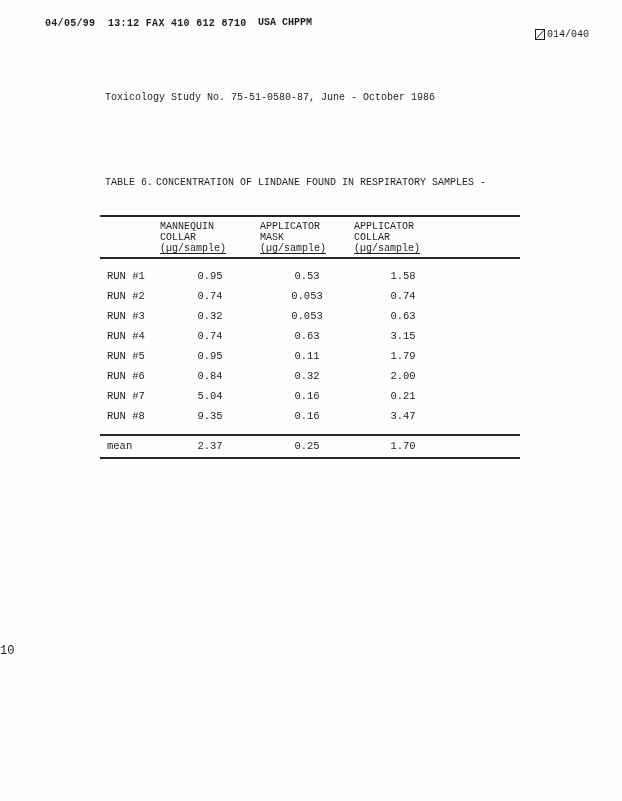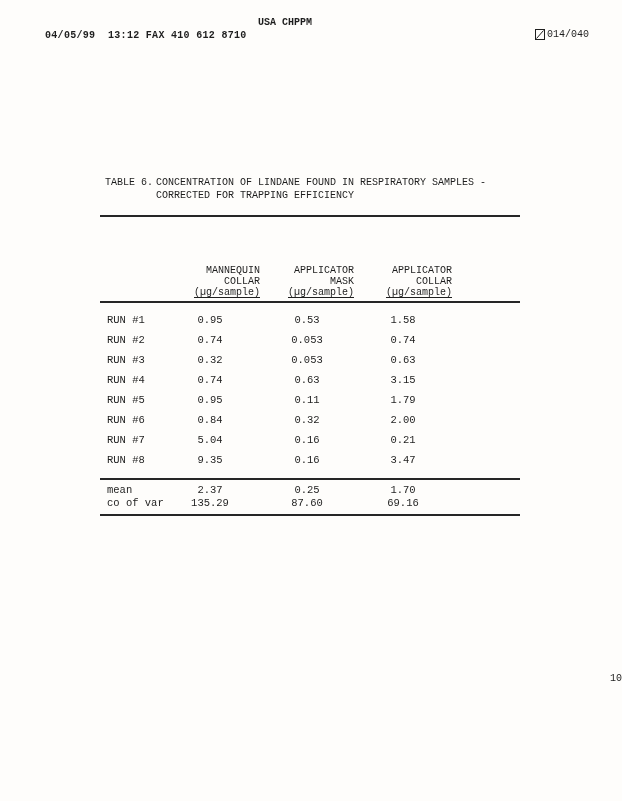--- a/index.html
+++ b/index.html
@@ -9,21 +9,21 @@
     font-family: "Liberation Mono", "DejaVu Sans Mono", monospace;
   }
   .page {
     position: relative;
     width: 622px; height: 801px;
     background: #fefdfb;
     color: #1e1e1e;
     overflow: hidden;
   }
   .fax-left {
-    position: absolute; left: 45px; top: 30px;
+    position: absolute; left: 45px; top: 18px;
     font-size: 10px; font-weight: bold; letter-spacing: 0.3px; white-space: pre;
   }
   .fax-center {
     position: absolute; left: 258px; top: 17px;
     font-size: 10px; font-weight: bold;
   }
   .fax-right {
     position: absolute; left: 492px; top: 29px;
     font-size: 10px; display: flex; align-items: center; gap: 2px; margin-left: 43px;
   }
@@ -39,55 +39,56 @@
   }
   .caption-label { margin-right: 3px; white-space: nowrap; }
   .caption-text { white-space: pre; }
   .data-table { position: absolute; left: 100px; top: 215px; width: 420px; }
   .rule { height: 2px; background: #262626; }
   .thead {
     display: grid; grid-template-columns: 60px 100px 94px 98px 1fr;
     padding: 4px 0 3px;
     font-size: 10px; line-height: 11px;
   }
-  .col-head { text-align: right; margin-top: 44px; }
+  .col-head { text-align: left; }
   .unit { text-decoration: underline; text-underline-offset: 2px; }
   .tbody { padding: 7px 0 8px; font-size: 10.5px; }
   .tsummary { padding: 4px 0 4px; font-size: 10.5px; line-height: 13px; }
   .trow { display: grid; grid-template-columns: 60px 100px 94px 98px 1fr; }
   .run-row { height: 20px; align-items: center; }
   .summary-row { height: 13px; align-items: center; }
   .label-cell { padding-left: 7px; text-align: left; white-space: pre; }
   .value-cell { text-align: center; }
   .page-number {
-    position: absolute; top: 673px; left: 0; width: 100%;
-    text-align: right; font-size: 10px;
+    position: absolute; top: 644px; left: 0; width: 100%;
+    text-align: left; font-size: 12px;
   }
 </style>
 </head>
 <body>
 
 <div class="page">
 
   <span class="fax-left">04/05/99  13:12 FAX 410 612 8710</span>
   <span class="fax-center">USA CHPPM</span>
   <span class="fax-right">
     <span class="fax-icon">
       <svg width="10" height="11" viewBox="0 0 10 11" aria-hidden="true">
         <rect x="0.5" y="0.5" width="9" height="10" fill="none" stroke="#1e1e1e"></rect>
         <path d="M1.5 9.5 L8.5 1.5" stroke="#1e1e1e" fill="none"></path>
       </svg>
     </span>
     <span>014/040</span>
   </span>
 
+  <div class="doc-title">Toxicology Study No. 75-51-0580-87, June - October 1986</div>
 
   <div class="table-caption">
     <span class="caption-label">TABLE 6.</span>
-    <span class="caption-text"><span>CONCENTRATION OF LINDANE FOUND IN RESPIRATORY SAMPLES -</span><br><span>CORRECTED FOR TRAPPING EFFICIENCY</span></span>
+    <span class="caption-text"><span>CONCENTRATION OF LINDANE FOUND IN RESPIRATORY SAMPLES -</span><br></span>
   </div>
 
   <div class="data-table">
     <div class="rule"></div>
 
     <div class="thead">
       <span class="label-cell"></span>
       <span class="col-head"><span>MANNEQUIN</span><br><span>COLLAR</span><br><span class="unit">(µg/sample)</span></span>
       <span class="col-head"><span>APPLICATOR</span><br><span>MASK</span><br><span class="unit">(µg/sample)</span></span>
       <span class="col-head"><span>APPLICATOR</span><br><span>COLLAR</span><br><span class="unit">(µg/sample)</span></span>
@@ -145,25 +146,19 @@
         </div>
       </div>
     <div class="rule"></div>
     <div class="tsummary">
         <div class="trow summary-row">
           <span class="label-cell">mean</span>
           <span class="value-cell">2.37</span>
           <span class="value-cell">0.25</span>
           <span class="value-cell">1.70</span>
         </div>
-        <div class="trow summary-row">
-          <span class="label-cell">co of var</span>
-          <span class="value-cell">135.29</span>
-          <span class="value-cell">87.60</span>
-          <span class="value-cell">69.16</span>
-        </div>
       </div>
     <div class="rule"></div>
   </div>
 
   <div class="page-number">10</div>
 
 </div>
 
 </body></html>

